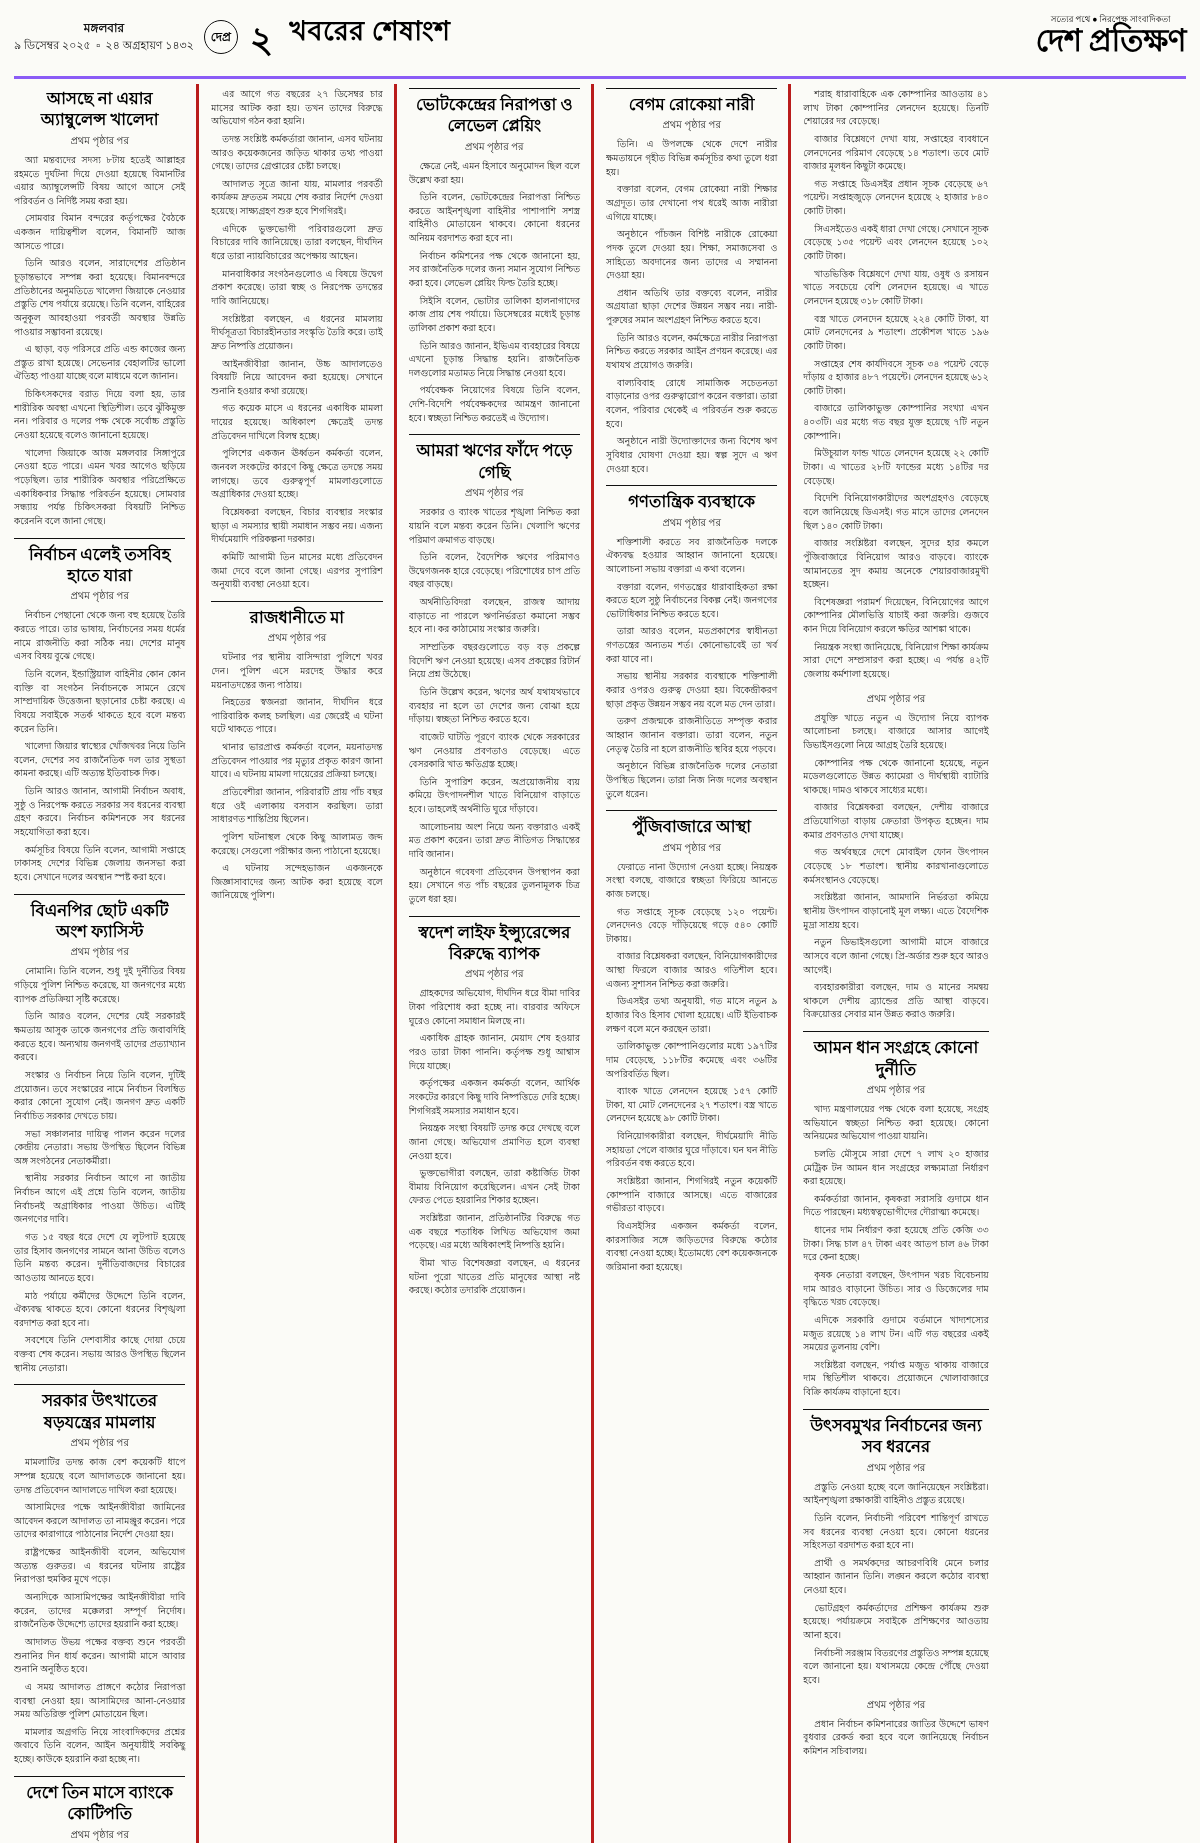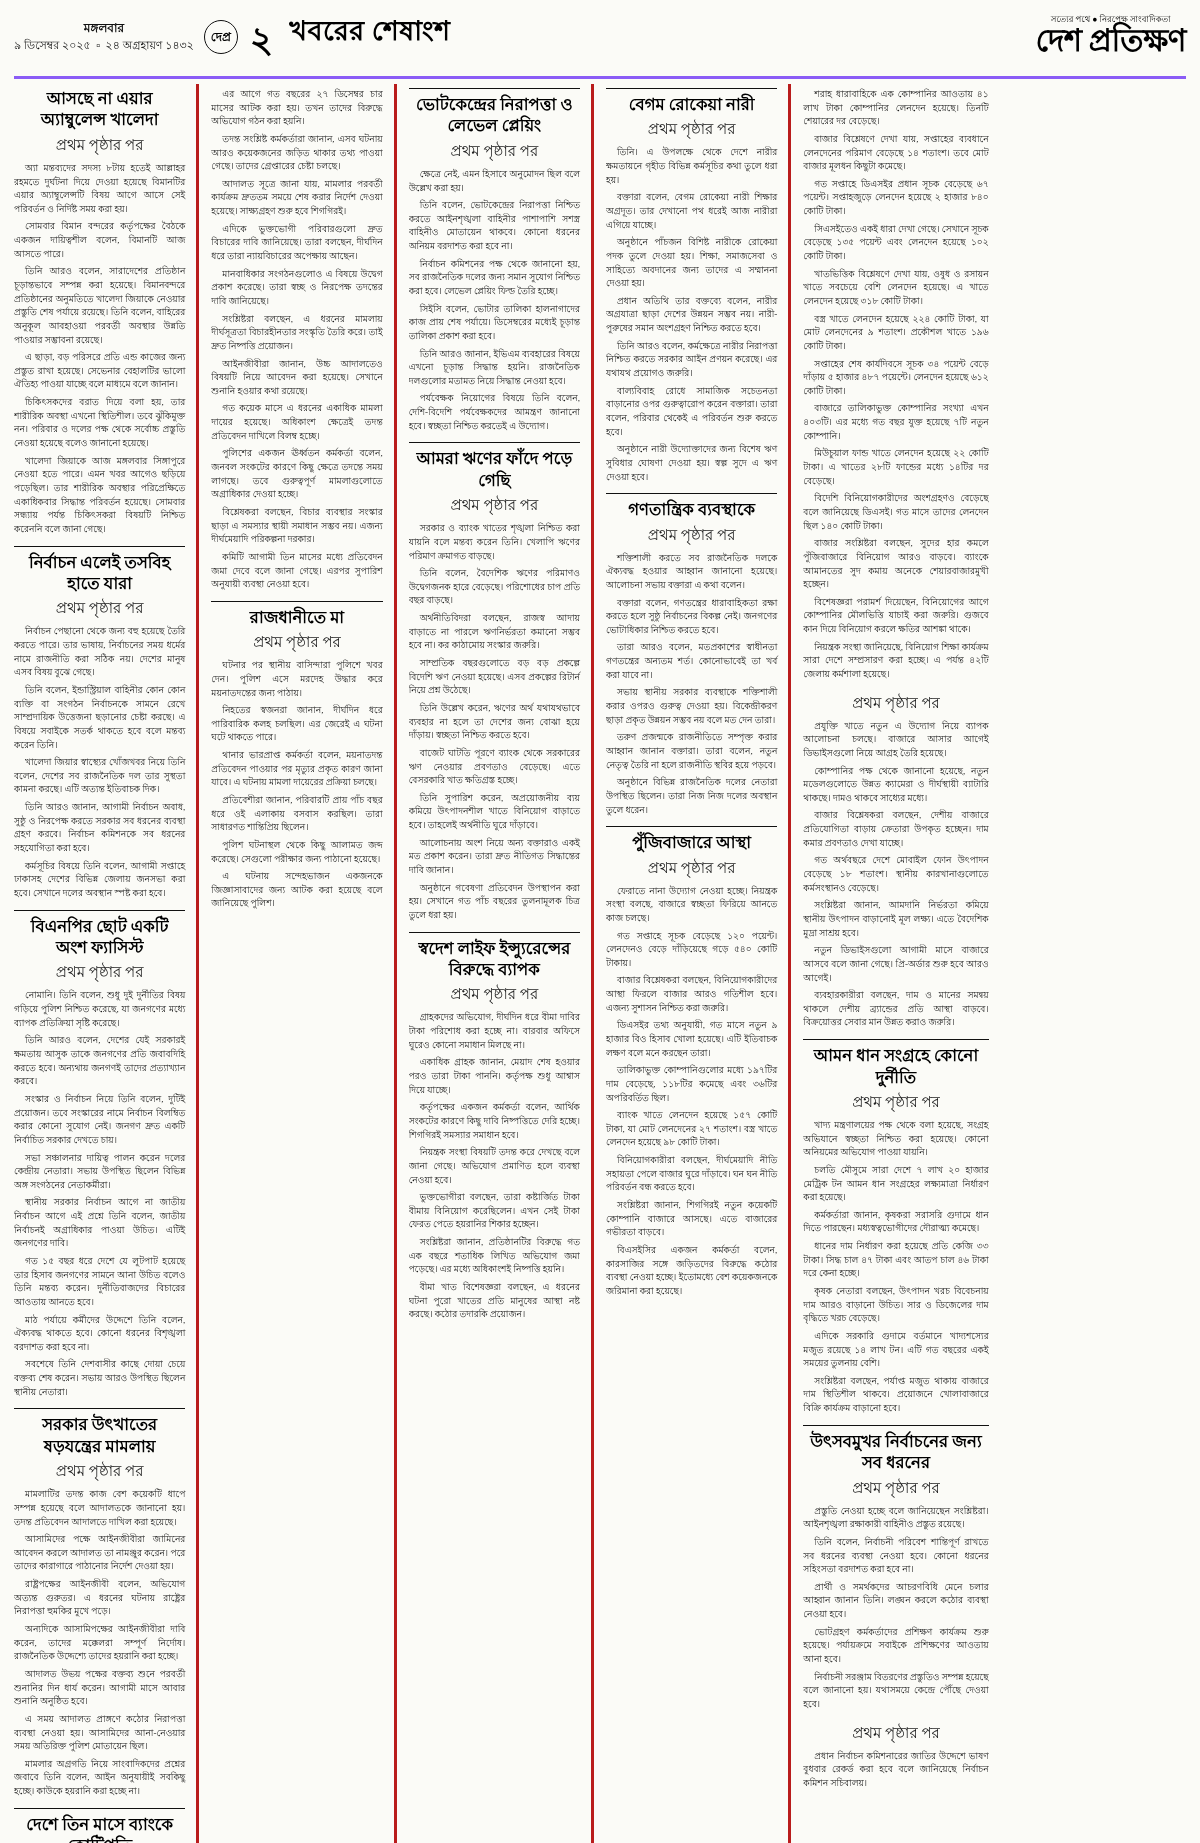--- a/index.html
+++ b/index.html
@@ -97,21 +97,21 @@
     font-size: 16.5px;
     font-weight: bold;
     text-align: center;
     line-height: 1.3;
     margin: 0 0 2px 0;
     border-top: 1px solid #111;
     padding-top: 5px;
   }
   h2.headline.nobar { border-top: none; padding-top: 0; }
   .kicker {
-    font-size: 15px;
+    font-size: 10px;
     text-align: center;
     margin: 0 0 4px 0;
     color: #222;
   }
   p.body {
     font-size: 9.1px;
     line-height: 1.5;
     text-align: justify;
     margin: 0 0 4px 0;
     color: #1a1a1a;

